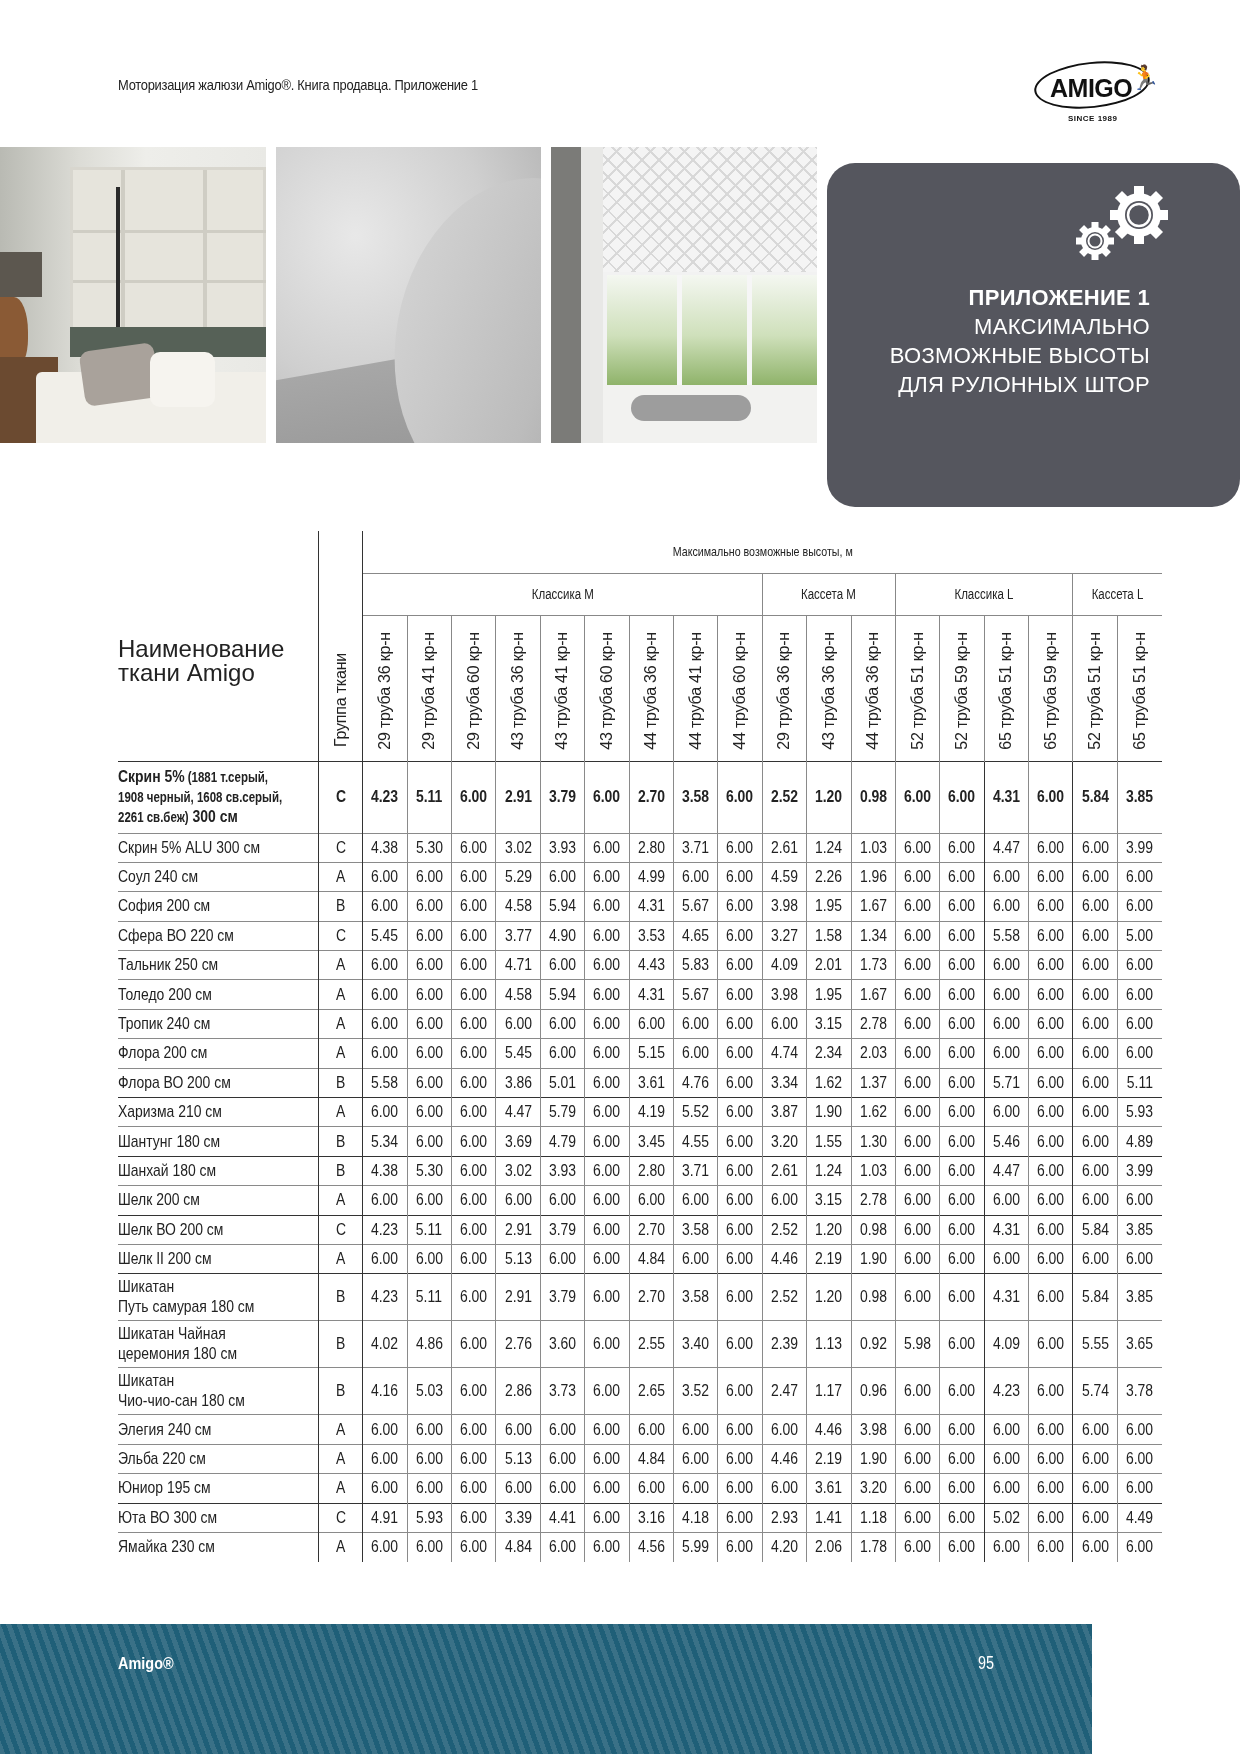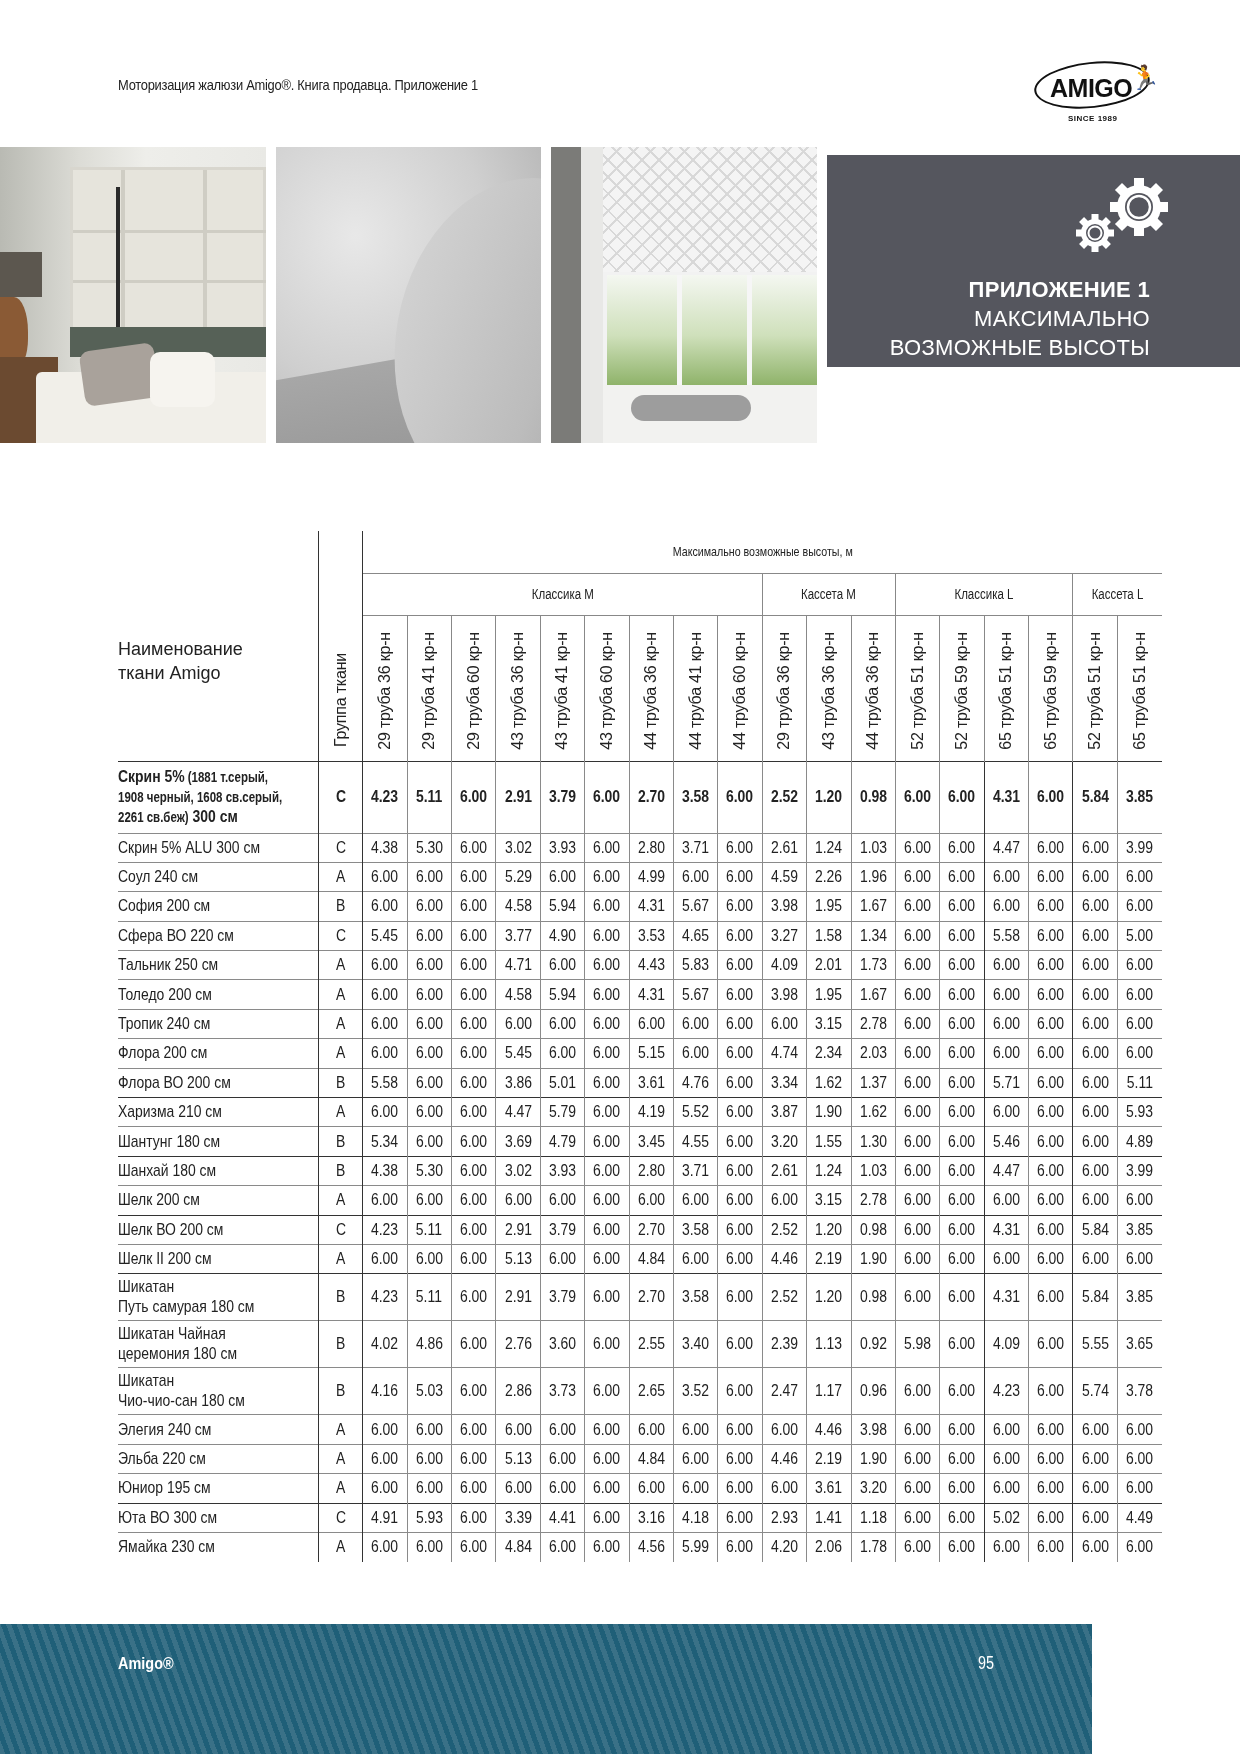--- a/index.html
+++ b/index.html
@@ -11,21 +11,21 @@
   .logo .ellipse { position: absolute; left: 4px; top: 4px; width: 116px; height: 46px; border: 2px solid #111; border-radius: 50%; transform: rotate(-6deg); }
   .logo .brand { position: absolute; left: 20px; top: 16px; font-size: 25px; font-weight: bold; color: #111; letter-spacing: -0.5px; }
   .logo .figure { position: absolute; left: 100px; top: 6px; font-size: 24px; color: #111; }
   .logo .since { position: absolute; left: 38px; top: 56px; font-size: 8px; font-weight: bold; color: #111; letter-spacing: 0.5px; }
 
   .banner { position: absolute; left: 0; top: 147px; width: 1240px; height: 296px; }
   .photo { position: absolute; top: 0; height: 296px; overflow: hidden; }
   .photo1 { left: 0; width: 266px; background: linear-gradient(90deg,#b9bab3 0%,#dcdcd6 30%,#eeeeea 55%,#e9e9e5 100%); }
   .photo2 { left: 276px; width: 265px; background: radial-gradient(ellipse at 30% 30%, #e8e8e8 0%, #cfcfcf 50%, #a9a9a9 100%); }
   .photo3 { left: 551px; width: 266px; background: #f2f2f2; }
-  .panel { position: absolute; left: 827px; top: 8px; width: 413px; height: 212px; background: #55565e; }
+  .panel { position: absolute; left: 827px; top: 16px; width: 413px; height: 344px; background: #55565e; border-radius: 28px; }
 
   
   .p1-window { position: absolute; left: 70px; top: 20px; width: 196px; height: 175px; background: #e6e4dc; border: 3px solid #d8d6ce; }
   .p1-window .mull { position: absolute; background: #cfcdc4; }
   .p1-pole { position: absolute; left: 116px; top: 40px; width: 4px; height: 140px; background: #2a2a2a; }
   .p1-lamp-shade { position: absolute; left: 0; top: 105px; width: 42px; height: 45px; background: #5c574f; }
   .p1-lamp-base { position: absolute; left: 0; top: 150px; width: 28px; height: 70px; background: #8a5a35; border-radius: 0 50% 40% 0; }
   .p1-table { position: absolute; left: 0; top: 210px; width: 58px; height: 86px; background: #6b4a30; }
   .p1-sofa { position: absolute; left: 36px; top: 225px; width: 230px; height: 71px; background: #f1efe9; border-radius: 6px 0 0 0; }
   .p1-pillow1 { position: absolute; left: 82px; top: 200px; width: 75px; height: 55px; background: #a9a29b; border-radius: 10px; transform: rotate(-8deg); }
@@ -53,21 +53,21 @@
   .panel-title .l1 { font-weight: bold; }
   .panel-title .sub { font-weight: normal; margin-left: 32px; }
 
   
   .tbl-wrap { position: absolute; left: 118px; top: 531px; }
   table { border-collapse: collapse; font-size: 17px; color: #222; table-layout: fixed; }
   td, th { font-weight: normal; text-align: center; vertical-align: middle; padding: 0; white-space: nowrap; }
   .cond { display: inline-block; transform: scaleX(0.82); transform-origin: center; }
   .cond-l { display: inline-block; transform: scaleX(0.82); transform-origin: left center; }
 
-  th.name-h { text-align: left; vertical-align: middle; width: 185px; font-size: 18px; line-height: 24px; padding-top: 30px; }
+  th.name-h { text-align: left; vertical-align: middle; width: 185px; font-size: 24px; line-height: 24px; padding-top: 30px; }
   th.group-h { width: 44px; border-left: 1.5px solid #333; vertical-align: bottom; padding-bottom: 8px; }
   th.top-h { border-left: 1.5px solid #333; height: 42px; font-size: 13px; vertical-align: middle; }
   th.series-h { height: 42px; border-top: 1.5px solid #888; border-left: 1.5px solid #888; font-size: 14px; }
   th.series-h.first { border-left: 1.5px solid #333; }
   th.col-h { width: 44.4px; height: 146px; border-top: 1.5px solid #888; border-left: 1.5px solid #888; vertical-align: bottom; padding-bottom: 6px; }
   th.col-h.first { border-left: 1.5px solid #333; }
   .vtext { writing-mode: vertical-rl; transform: rotate(180deg); font-size: 16px; display: inline-block; letter-spacing: -0.2px; }
 
   tr.data-row td { border-top: 1.5px solid #8a8a8a; height: 29.4px; font-size: 17px; }
   tr.data-row.dark td { border-top: 1.5px solid #333; }

